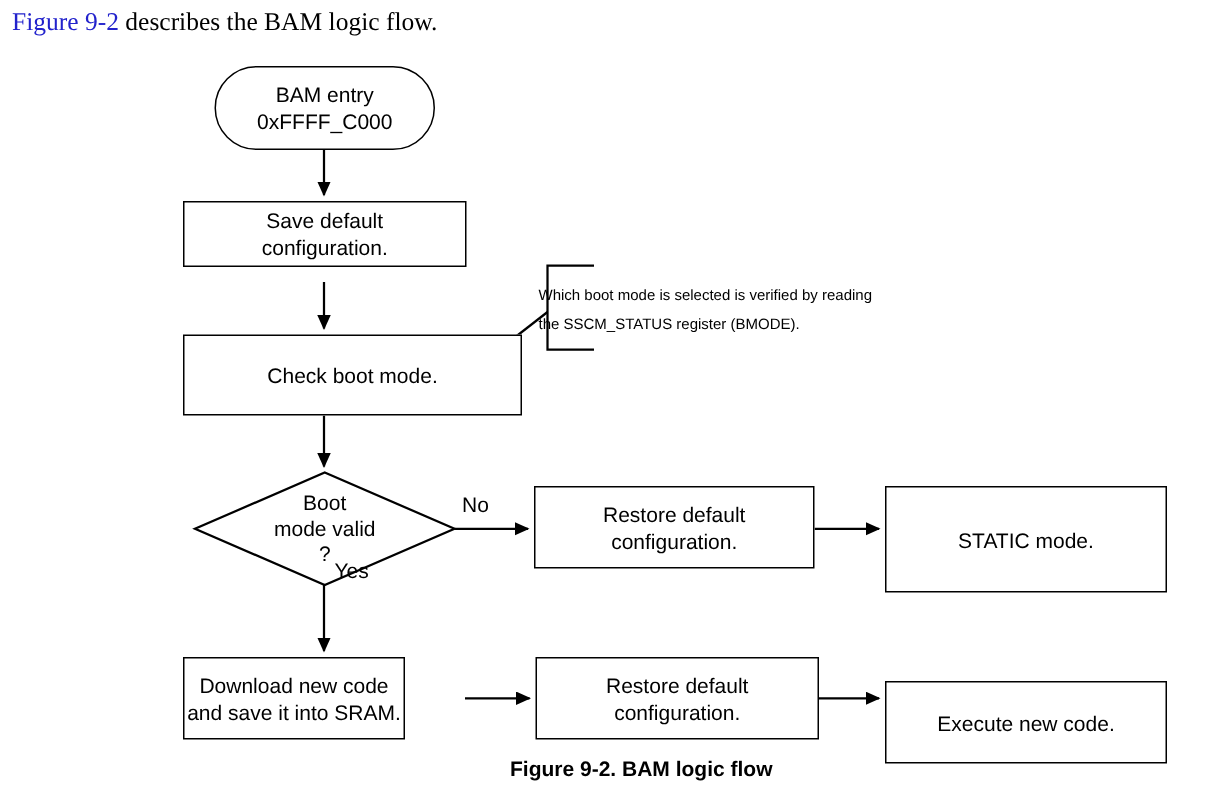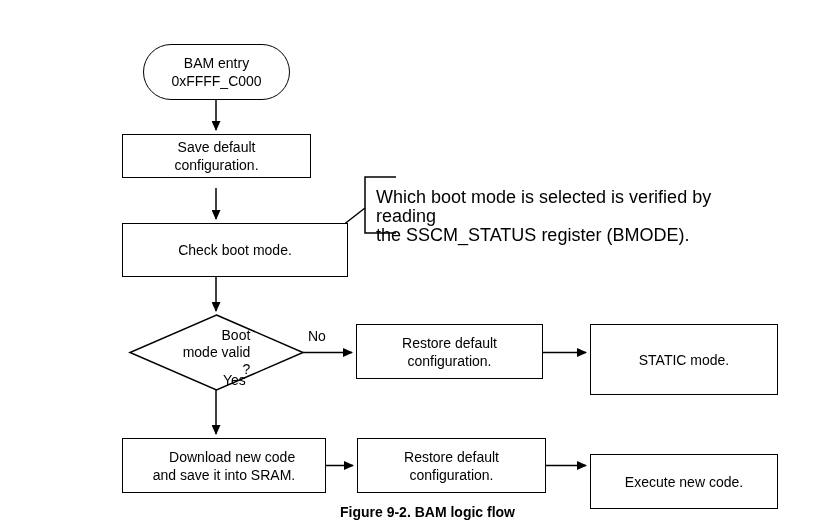--- a/index.html
+++ b/index.html
@@ -22,36 +22,37 @@
     position:absolute; display:flex; align-items:center; justify-content:center;
     border:1.5px solid var(--line); background:var(--background);
     font-size:14px; line-height:18px; text-align:center; white-space:pre-line;
   }
   .node.terminator { border-radius:28px; }
   .free-label {
     position:absolute; font-size:14px; line-height:16px; white-space:pre-line;
   }
   .diamond-label {
     position:absolute; display:flex; align-items:center; justify-content:center;
-    font-size:14px; line-height:17px; text-align:right; white-space:pre-line;
+    font-size:14px; line-height:17px; text-align:center; white-space:pre-line;
   }
   .annotation-text {
-    position:absolute; left:376px; top:188px; width:390px;
-    font-size:18px; line-height:19px; white-space:pre-line;
+    position:absolute; left:359px; top:188px; width:390px;
+    font-size:10px; line-height:19px; white-space:pre-line;
   }
   .caption {
     position:absolute; left:340px; top:504px;
     font-size:14px; font-weight:bold; white-space:nowrap;
   }
 </style>
 </head>
 <body>
 
 <div class="page">
 
+  <div class="intro"><a>Figure 9-2</a><span> describes the BAM logic flow.</span></div>
 
   <svg class="overlay" viewBox="0 0 816 528" xmlns="http://www.w3.org/2000/svg">
     <defs>
       <marker id="arrow" markerWidth="10" markerHeight="9" refX="9" refY="4.5" orient="auto" markerUnits="userSpaceOnUse">
         <path d="M0,0 L10,4.5 L0,9 z" class="arrowhead-fill"></path>
       </marker>
     </defs>
 
     <line class="stroked" x1="216" y1="100" x2="216" y2="130" marker-end="url(#arrow)"></line>
     <line class="stroked" x1="216" y1="188" x2="216" y2="219" marker-end="url(#arrow)"></line>
@@ -78,21 +79,21 @@
 
   <div class="diamond-label" style="left:146px; top:323px; width:141px; height:58px;">Boot
 mode valid
 ?</div>
 
   <div class="node" style="left:356px; top:324px; width:187px; height:55px;">Restore default
 configuration.</div>
 
   <div class="node" style="left:590px; top:324px; width:188px; height:71px;">STATIC mode.</div>
 
-  <div class="node" style="left:122px; top:438px; width:204px; height:55px;text-align:right;">Download new code
+  <div class="node" style="left:122px; top:438px; width:148px; height:55px;">Download new code
 and save it into SRAM.</div>
 
   <div class="node" style="left:357px; top:438px; width:189px; height:55px;">Restore default
 configuration.</div>
 
   <div class="node" style="left:590px; top:454px; width:188px; height:55px;">Execute new code.</div>
 
   <div class="free-label" style="left:308px; top:328px;">No</div>
 
   <div class="free-label" style="left:223px; top:372px;">Yes</div>

